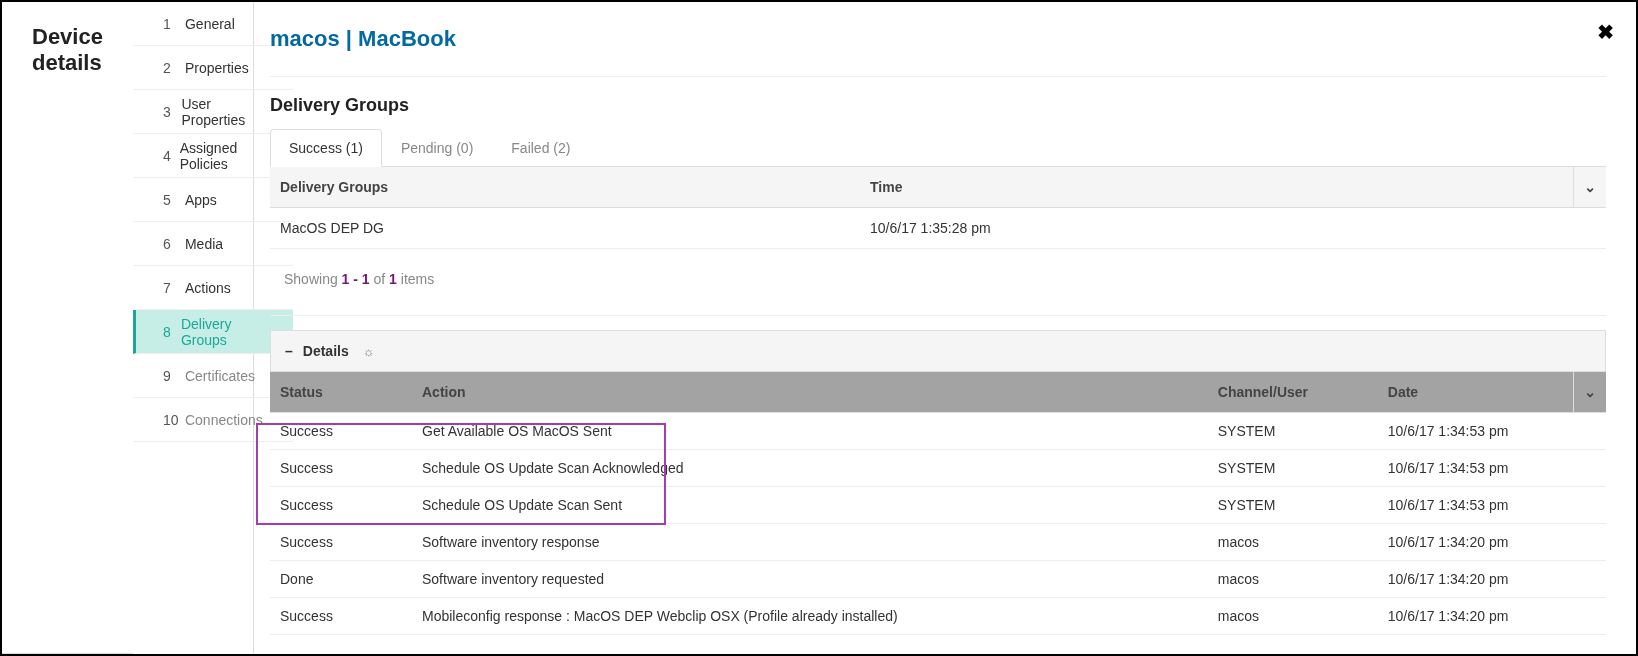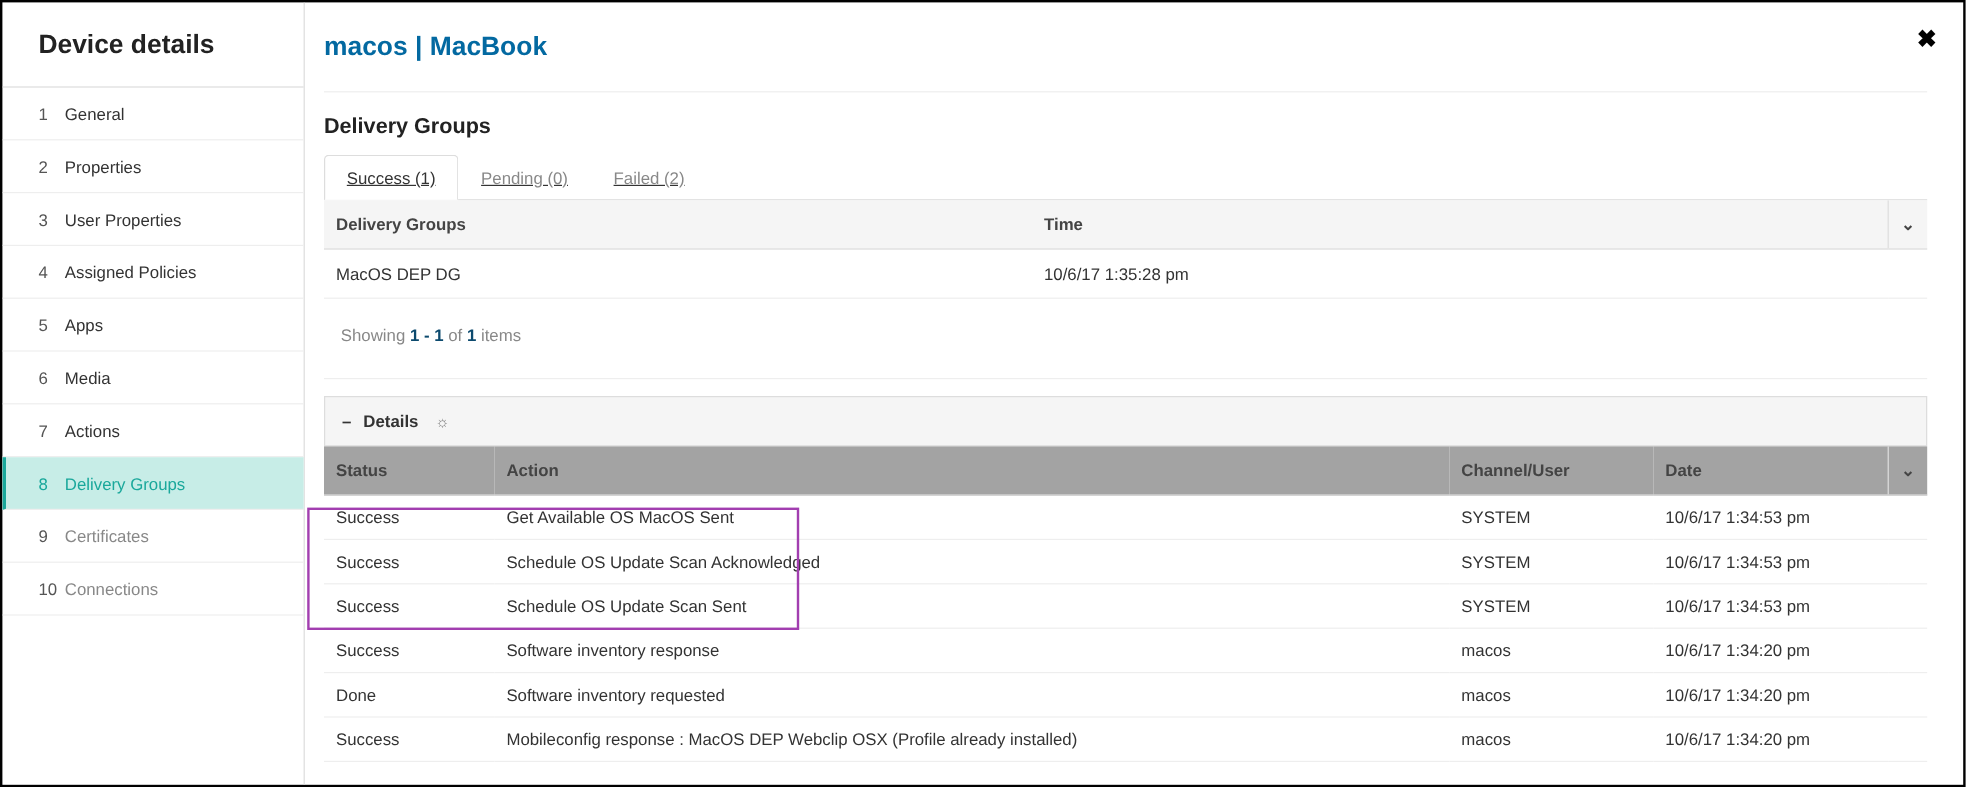--- a/index.html
+++ b/index.html
@@ -11,21 +11,21 @@
   width: 1638px;
   height: 656px;
   overflow: hidden;
   border: 2px solid #000;
 }
 .layout { display: flex; height: 100%; }
 .sidebar {
   width: 252px;
   border-right: 1px solid #ddd;
   display: flex;
-  flex-direction: column;
+  flex-direction: row;
 }
 .sidebar-title {
   font-size: 22px;
   font-weight: 700;
   padding: 22px 30px;
   color: #222;
   border-bottom: 1px solid #ddd;
 }
 .nav-list { list-style: none; }
 .nav-item {
@@ -70,21 +70,20 @@
 }
 .section-title {
   font-size: 18px;
   font-weight: 700;
   color: #222;
   padding: 18px 0 12px 0;
 }
 .tabs {
   display: flex;
   border-bottom: 1px solid #ddd;
-  text-decoration: underline;
 }
 .tab {
   padding: 10px 18px;
   font-size: 14px;
   color: #888;
   cursor: pointer;
   border: 1px solid transparent;
   border-bottom: none;
   position: relative;
   top: 1px;
@@ -115,21 +114,21 @@
   border-left: 1px solid #ddd;
   text-align: center;
   color: #666;
 }
 .pager {
   padding: 22px 14px 28px;
   color: #888;
   font-size: 14px;
   border-bottom: 1px solid #eee;
 }
-.pager b { color: #0c4a6e; font-weight: 600; }
+.pager b { color: #701a75; font-weight: 600; }
 .details-header {
   background: #f5f5f5;
   border: 1px solid #ddd;
   padding: 12px 14px;
   font-weight: 700;
   color: #333;
   display: flex;
   align-items: center;
   gap: 10px;
   margin-top: 14px;

